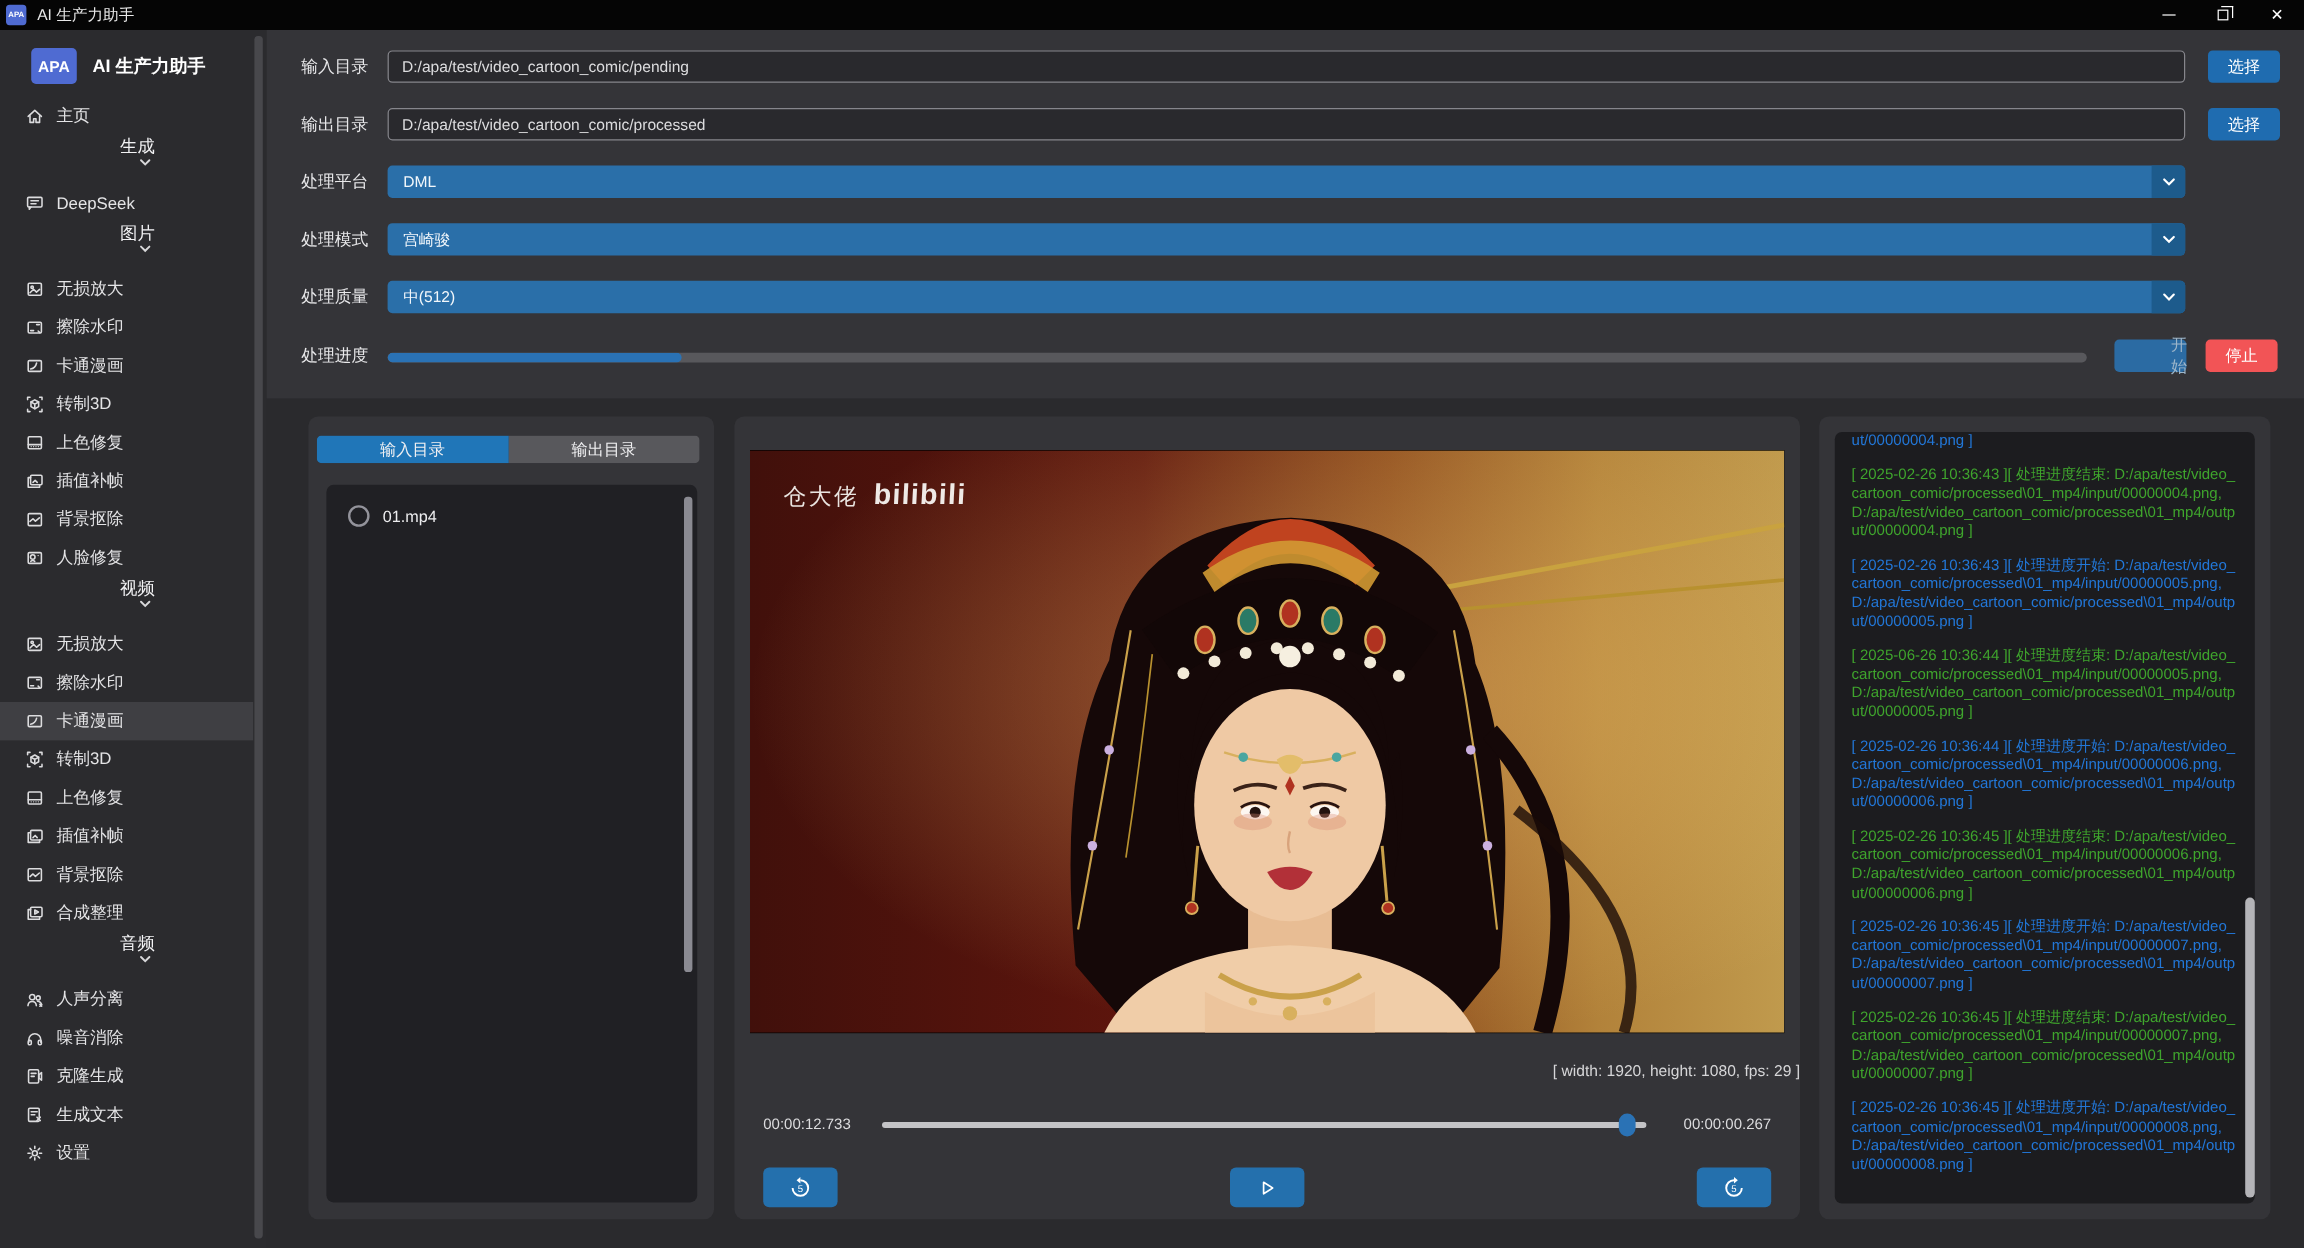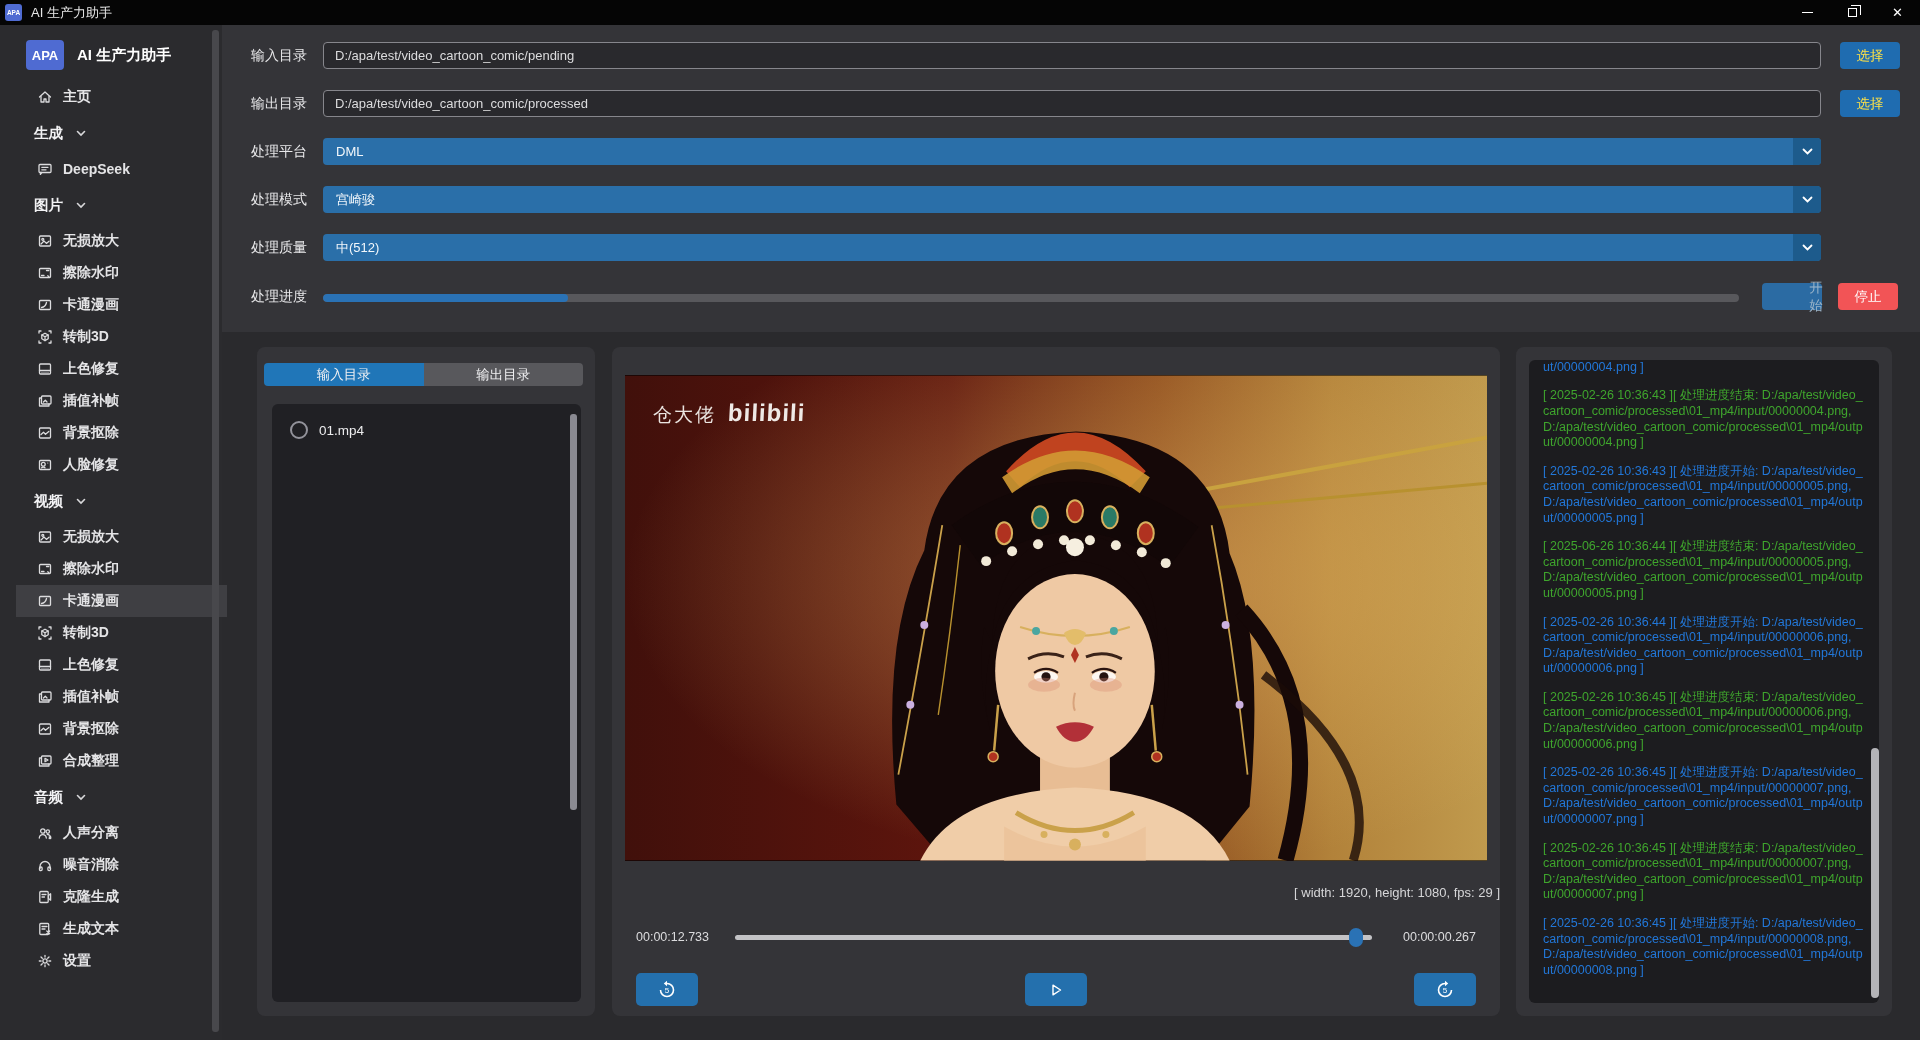--- a/index.html
+++ b/index.html
@@ -20,44 +20,44 @@
   .g-restore::before { content:""; position:absolute; left:2px; top:-4px; width:9px; height:9px;
     border:1.2px solid #fff; border-left:none; border-bottom:none; }
   .g-close { font-size:13px; line-height:1; }
 
   
   .sidebar { position:absolute; left:0; top:25px; width:222px; height:1015px; background:#2b2b2e; z-index:20; }
   .side-logo { position:absolute; left:26px; top:15px; display:flex; align-items:center; }
   .logo-badge { width:38px; height:30px; border-radius:4px; background:#4f6bd2; color:#fff;
     font-weight:bold; font-size:13px; display:flex; align-items:center; justify-content:center; }
   .logo-name { color:#fff; font-size:15px; font-weight:bold; margin-left:13px; white-space:nowrap; }
-  #side-nav { position:absolute; left:16px; top:56px; width:211px;font-weight:bold; }
+  #side-nav { position:absolute; left:0; top:56px; width:211px; }
   .nav-item { height:32px; display:flex; align-items:center; padding-left:20px; cursor:pointer; }
   .nav-item.active { background:#3f3f43; }
   .nav-item .nico { width:17px; height:17px; flex:0 0 17px; display:flex; align-items:center; justify-content:center; }
   .nav-item .nlabel { color:#e4e4e6; font-size:14px; margin-left:10px; white-space:nowrap; }
-  .nav-group { height:40px; display:flex; align-items:center; padding-left:18px; cursor:pointer; }
+  .nav-group { height:40px; display:flex; align-items:center; padding-left:18px; cursor:pointer;flex-direction:column; }
   .nav-group .glabel { color:#f2f2f4; font-size:14.5px; }
   .nav-group svg { margin-left:13px; }
   .side-scrollbar { position:absolute; right:3px; top:5px; width:7px; height:1002px;
     background:#48484c; border-radius:3px; }
 
   
   .form-band { position:absolute; left:222px; top:25px; width:1698px; height:307px; background:#343438; }
   .f-label { position:absolute; left:29px; width:90px; color:#e8e8ea; font-size:14px; line-height:27px; white-space:nowrap; }
   .f-input { position:absolute; left:101px; width:1498px; height:27px; background:#29292d;
     border:1px solid #86868c; border-radius:4px; color:#dcdcde; font-size:13px; padding:0 11px;
     font-family:"Liberation Sans","DejaVu Sans",sans-serif; outline:none; }
   .f-select { position:absolute; left:101px; width:1498px; height:27px; background:#2a6fa9;
     border-radius:4px; color:#f2f7fb; font-size:13px; display:flex; align-items:center;
     padding-left:13px; cursor:pointer; }
   .f-select .dd-arrow { position:absolute; right:0; top:0; width:28px; height:27px; background:#1d5b8c;
     border-radius:0 4px 4px 0; display:flex; align-items:center; justify-content:center; }
   .f-btn { position:absolute; width:60px; height:27px; border-radius:4px; background:#1f6cb0;
-    color:#fde047; font-size:13.5px; display:flex; align-items:center; justify-content:center; cursor:pointer; }
+    color:#ffffff; font-size:13.5px; display:flex; align-items:center; justify-content:center; cursor:pointer; }
   .prog-track { position:absolute; left:101px; top:269px; width:1416px; height:8px;
     background:#58585c; border-radius:4px; overflow:hidden; }
   .prog-fill { height:100%; background:#2a72b5; border-radius:4px; }
   .btn-start { left:1540px; top:258px; background:#2b6ba3; color:#9db6ca;padding-left:48px; }
   .btn-stop  { left:1616px; top:258px; background:#f25456; color:#fff; }
 
   
   .panel { position:absolute; background:#343438; border-radius:8px; }
   .file-panel   { left:257px;  top:347px; width:338px; height:669px; }
   .player-panel { left:612px;  top:347px; width:888px; height:669px; }

